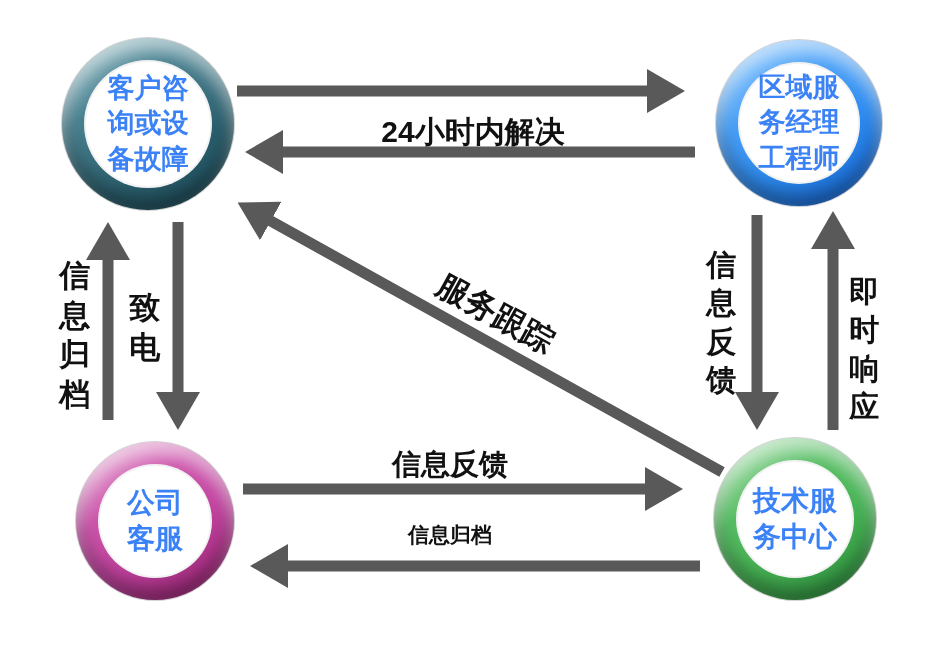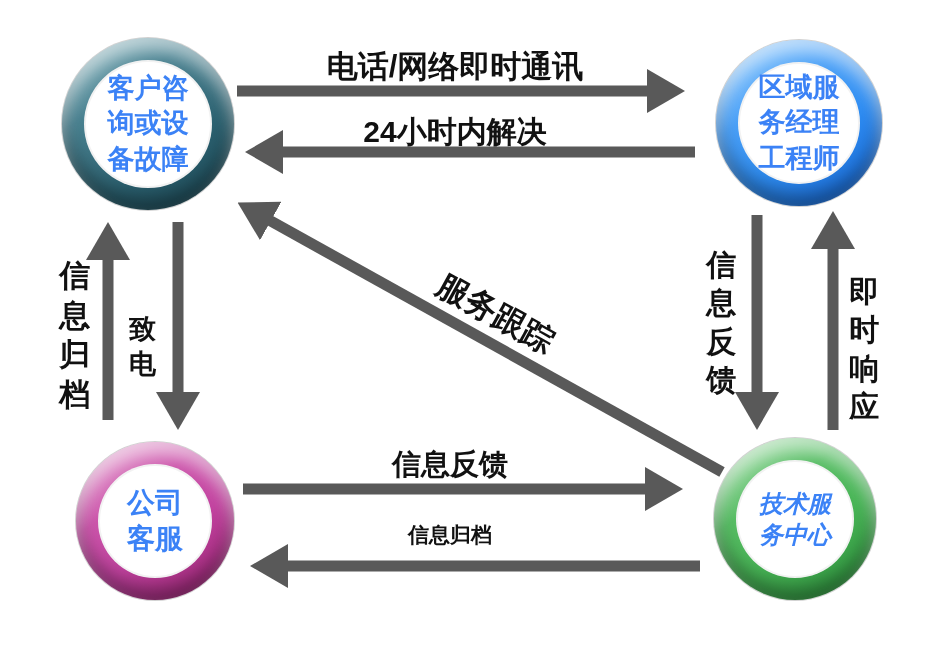--- a/index.html
+++ b/index.html
@@ -35,31 +35,31 @@
   #node-regional{left:716px;top:40px;width:166px;height:166px;
     background:linear-gradient(145deg,#a5d7ff 0%,#4aa0f7 35%,#2f8df2 60%,#1465d6 100%);}
   #node-regional .node-label{font-size:27px;width:3.12em;}
 
   #node-company{left:76px;top:442px;width:158px;height:158px;
     background:linear-gradient(145deg,#efc0e0 0%,#cc55ab 35%,#c2429f 60%,#97216f 100%);}
   #node-company .node-label{font-size:28px;width:2.12em;}
 
   #node-tech{left:714px;top:438px;width:162px;height:162px;
     background:linear-gradient(145deg,#c0e9c4 0%,#57bd64 35%,#47b455 60%,#2b8f3b 100%);}
-  #node-tech .node-label{font-size:24px;width:3.12em;font-style:italic;}
+  #node-tech .node-label{font-size:28px;width:3.12em;}
 
   
   .edge-label{position:absolute;font-weight:bold;color:#111;}
   .edge-label.h{text-align:center;}
   .edge-label.v{word-break:break-all;width:1.15em;line-height:1.28;text-align:center;}
 
   #lbl-phone{left:255px;top:46px;width:400px;font-size:31px;}
-  #lbl-resolve{left:280px;top:112px;width:350px;font-size:30px;}
+  #lbl-resolve{left:298px;top:112px;width:350px;font-size:30px;}
   #lbl-periodic{left:57px;top:256px;font-size:31px;}
-  #lbl-call{left:127px;top:288px;font-size:27px;margin-top:24px;}
+  #lbl-call{left:127px;top:288px;font-size:31px;}
   #lbl-feedback-bottom{left:325px;top:445px;width:250px;font-size:29px;}
   #lbl-archive{left:325px;top:521px;width:250px;font-size:21px;}
   #lbl-feedback-right{left:704px;top:246px;font-size:30px;}
   #lbl-instant{left:847px;top:250px;font-size:30px;margin-top:23px;}
   #lbl-tracking{left:385px;top:292px;width:220px;font-size:32px;text-align:center;
     transform:rotate(29deg);transform-origin:center center;}
 </style>
 </head>
 <body>
 
@@ -99,21 +99,20 @@
       <div class="node-label">公司客服</div>
     </div>
   </div>
 
   <div class="node" id="node-tech">
     <div class="node-inner">
       <div class="node-label">技术服务中心</div>
     </div>
   </div>
 
-  <div class="edge-label h" id="lbl-phone">电话/网络即时通讯</div>
   <div class="edge-label h" id="lbl-resolve">24小时内解决</div>
   <div class="edge-label v" id="lbl-periodic">信息归档</div>
   <div class="edge-label v" id="lbl-call">致电</div>
   <div class="edge-label h" id="lbl-feedback-bottom">信息反馈</div>
   <div class="edge-label h" id="lbl-archive">信息归档</div>
   <div class="edge-label v" id="lbl-feedback-right">信息反馈</div>
   <div class="edge-label v" id="lbl-instant">即时响应</div>
   <div class="edge-label" id="lbl-tracking">服务跟踪</div>
 
 </div>

